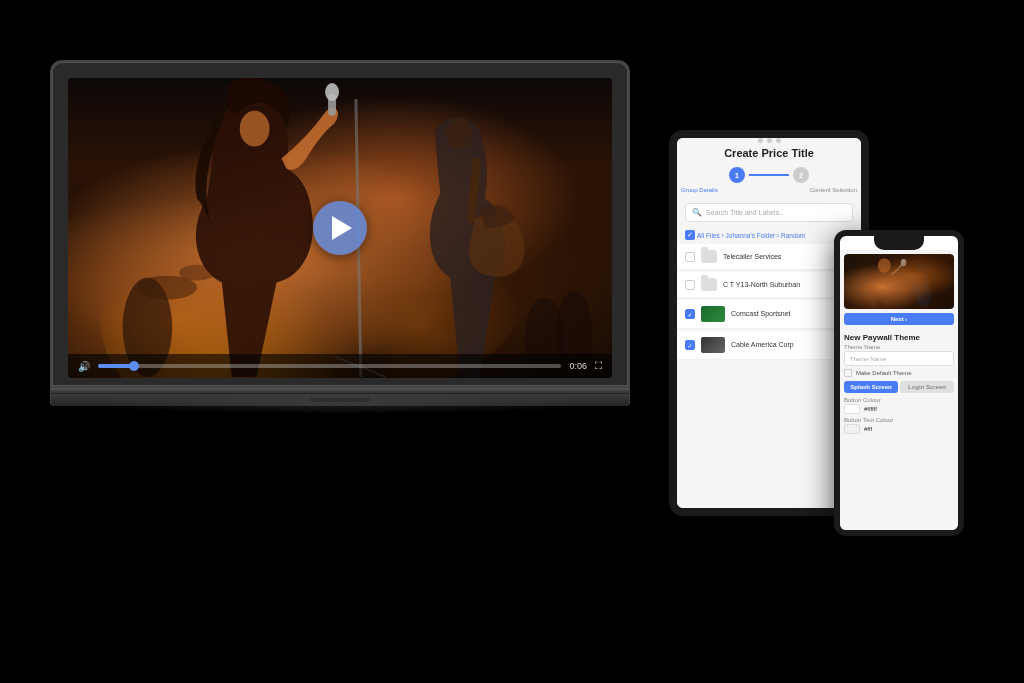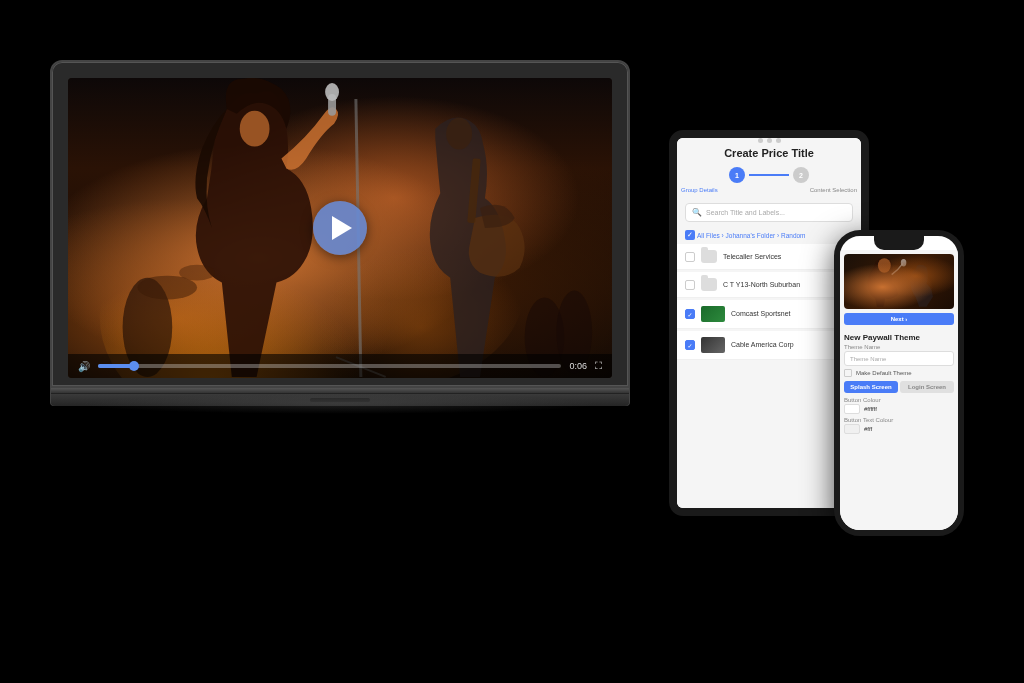--- a/index.html
+++ b/index.html
@@ -388,21 +388,21 @@
       line-height: 1.3;
     }
 
     
     .phone {
       position: absolute;
       right: 60px;
       top: 230px;
       width: 130px;
       background: #fff;
-      border-radius: 26px;
+      border-radius: 12px;
       border: 6px solid #1a1a1a;
       box-shadow: 0 8px 30px rgba(0,0,0,0.7);
       overflow: hidden;
     }
 
     .phone-notch {
       background: #1a1a1a;
       height: 14px;
       border-radius: 0 0 10px 10px;
       width: 50px;

